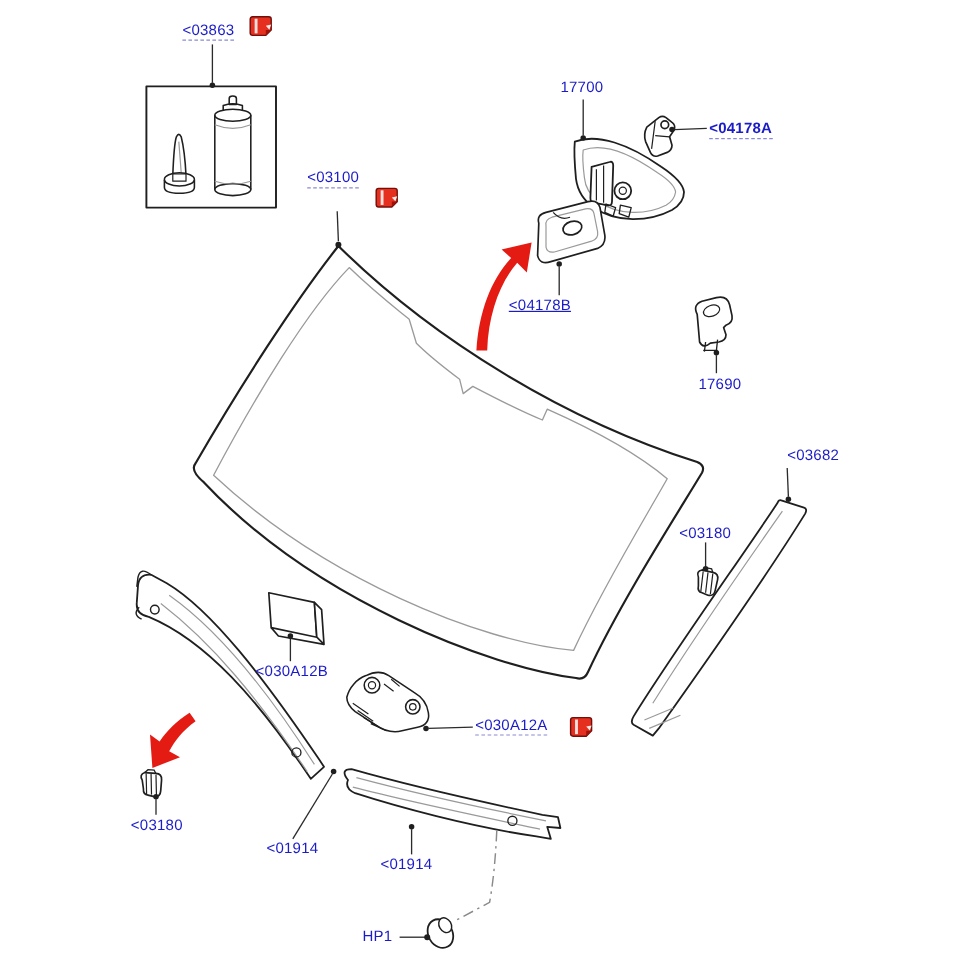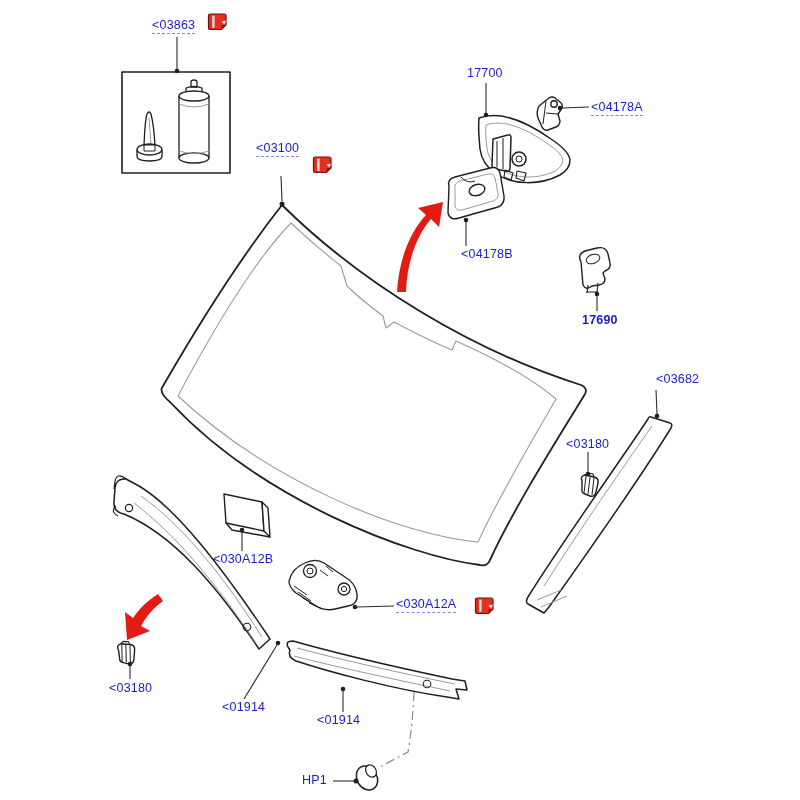--- a/index.html
+++ b/index.html
@@ -194,23 +194,23 @@
       <circle cx="130" cy="664" r="2.3"></circle>
       <circle cx="278" cy="643" r="2.3"></circle>
       <circle cx="343" cy="689" r="2.3"></circle>
       <circle cx="356" cy="781" r="2.5"></circle>
     </g>
   </svg>
 
   <div class="lbl dashed" style="left:152px;top:18px;">&lt;03863</div>
   <div class="lbl dashed" style="left:256px;top:141px;">&lt;03100</div>
   <div class="lbl" style="left:467px;top:66px;">17700</div>
-  <div class="lbl dashed" style="left:591px;top:100px;">&lt;04178A</div>
-  <div class="lbl" style="left:461px;top:247px;">&lt;04178B</div>
-  <div class="lbl" style="left:582px;top:313px;font-weight:bold;">17690</div>
+  <div class="lbl dashed" style="left:591px;top:100px;font-weight:bold;">&lt;04178A</div>
+  <div class="lbl" style="left:424px;top:247px;text-decoration:underline;">&lt;04178B</div>
+  <div class="lbl" style="left:582px;top:313px;">17690</div>
   <div class="lbl" style="left:633px;top:372px;margin-left:23px;">&lt;03682</div>
   <div class="lbl" style="left:566px;top:437px;">&lt;03180</div>
   <div class="lbl" style="left:213px;top:552px;">&lt;030A12B</div>
   <div class="lbl dashed" style="left:396px;top:597px;">&lt;030A12A</div>
   <div class="lbl" style="left:109px;top:681px;">&lt;03180</div>
   <div class="lbl" style="left:222px;top:700px;">&lt;01914</div>
   <div class="lbl" style="left:317px;top:713px;">&lt;01914</div>
   <div class="lbl" style="left:302px;top:773px;">HP1</div>
 
   <span class="clip-ico" style="left:207px;top:12px;">

